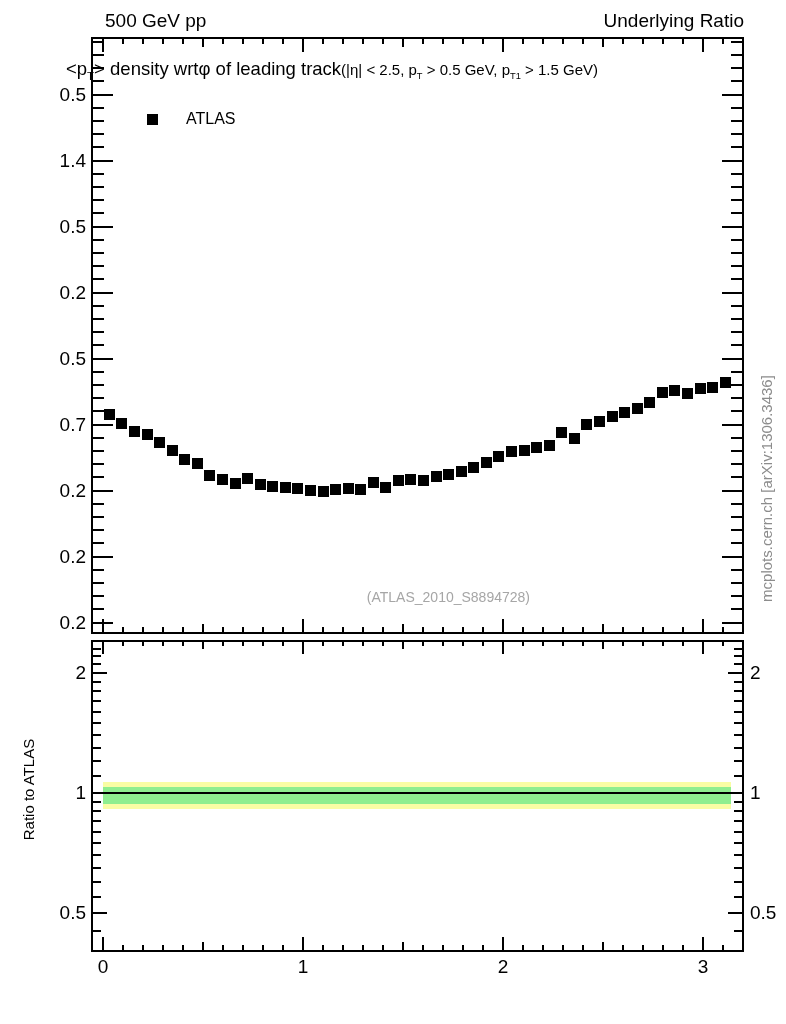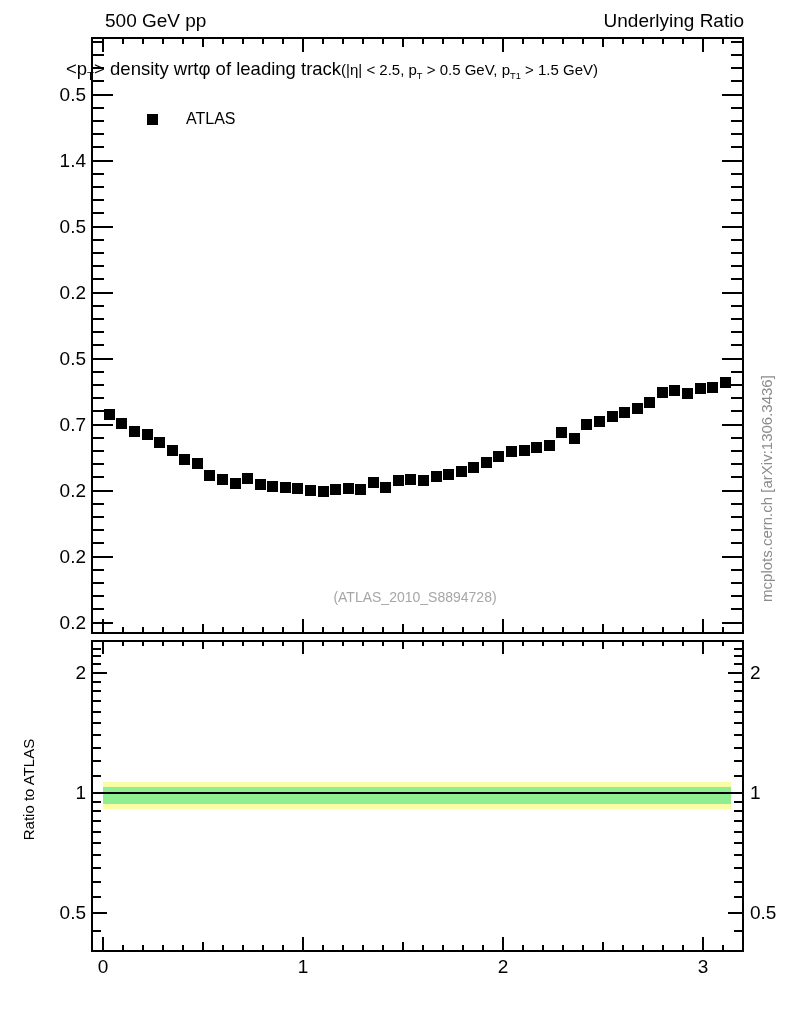--- a/index.html
+++ b/index.html
@@ -377,16 +377,16 @@
       <div class="marker" style="left: 695px; top: 383px; width: 11px; height: 11px; background: rgb(0, 0, 0);"></div>
       <div class="marker" style="left: 707px; top: 382px; width: 11px; height: 11px; background: rgb(0, 0, 0);"></div>
       <div class="marker" style="left: 720px; top: 377px; width: 11px; height: 11px; background: rgb(0, 0, 0);"></div>
     </div>
 
   <div class="plot-title" id="plot-title"><span>&lt;p</span><span class="sub">T</span><span>&gt; density wrt</span><span>φ</span><span> of leading track</span><span class="cond"><span>(|η| &lt; 2.5, p</span><span class="sub">T</span><span> &gt; 0.5 GeV, p</span><span class="sub">T1</span><span> &gt; 1.5 GeV)</span></span></div>
 
   <div class="legend-marker" id="legend-marker" style="background: rgb(0, 0, 0);"></div>
   <div class="legend-label">ATLAS</div>
 
-  <div class="watermark" id="watermark" style="color: rgb(166, 166, 166);">(ATLAS_2010_S8894728)</div>
+  <div class="watermark" id="watermark" style="color: rgb(166, 166, 166); text-align: right;">(ATLAS_2010_S8894728)</div>
   <div class="side-note" id="side-note" style="color: rgb(140, 140, 140);">mcplots.cern.ch [arXiv:1306.3436]</div>
   <div class="ratio-axis-title">Ratio to ATLAS</div>
 </div>
 
 </body></html>

